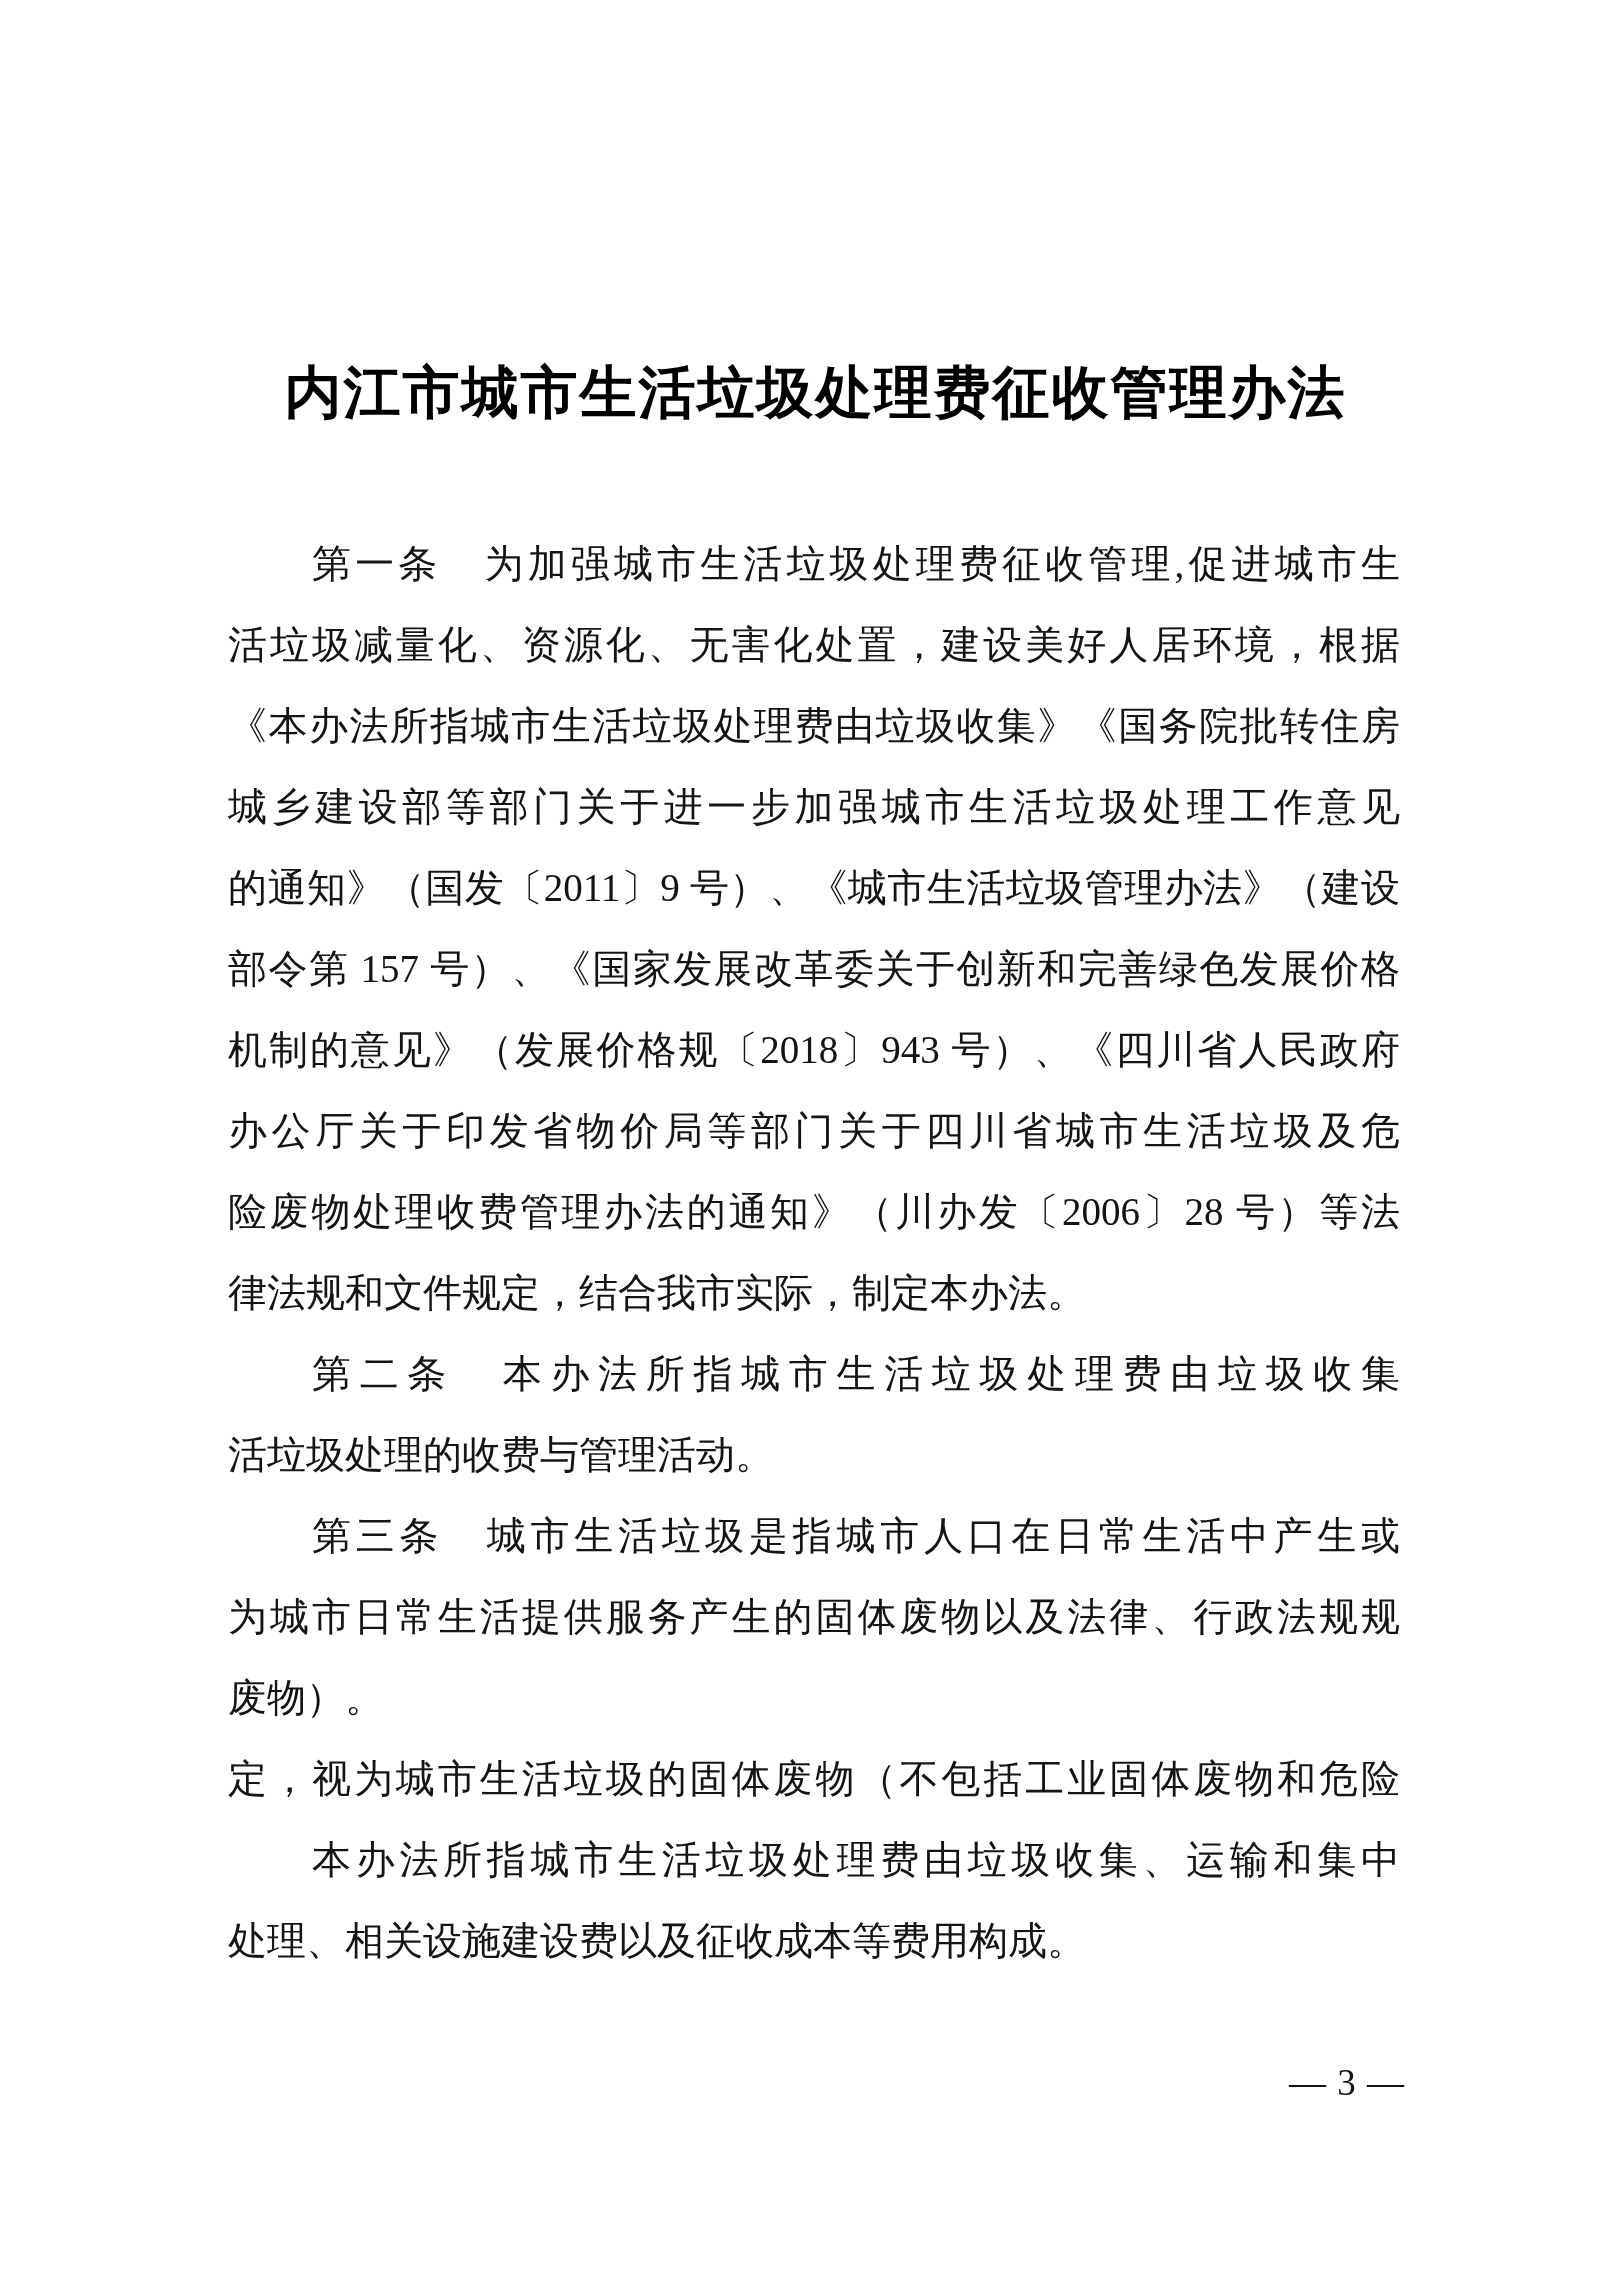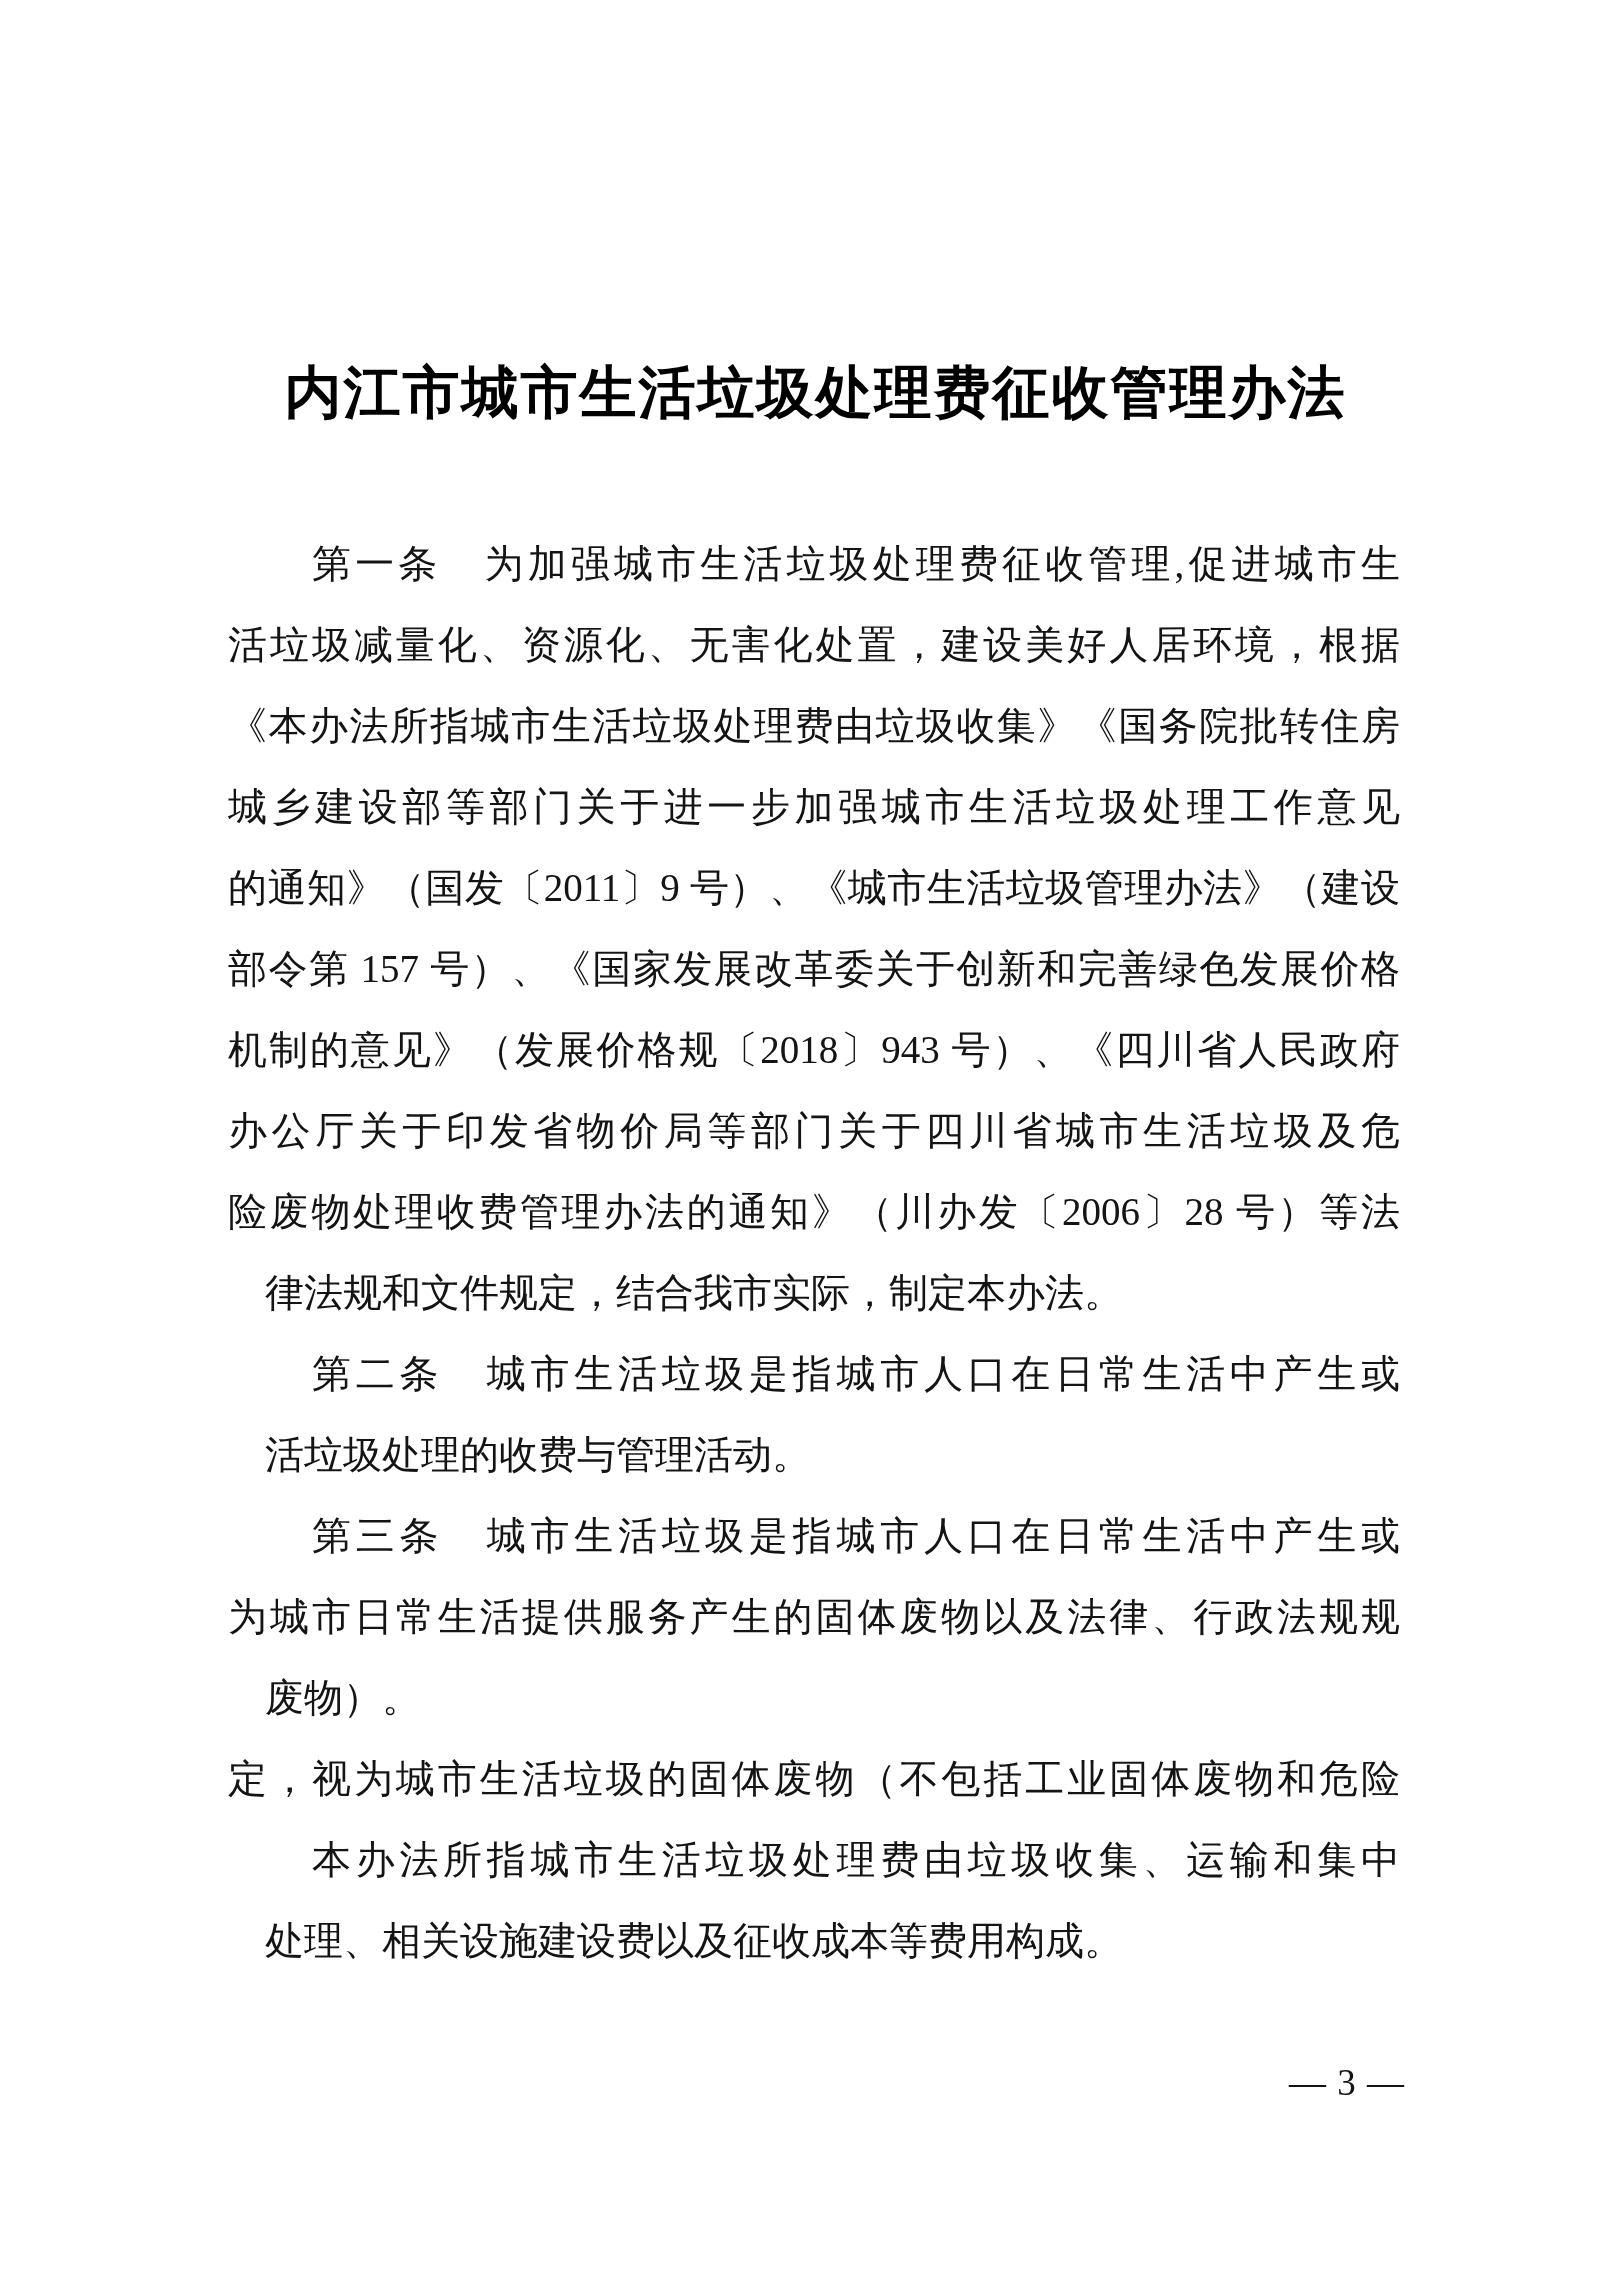--- a/index.html
+++ b/index.html
@@ -44,21 +44,20 @@
     line-height: 81px;
     text-align: justify;
     text-align-last: justify;
     overflow: visible;
   }
   .line.first {
     text-indent: 84px;
   }
   .line.last {
     text-align-last: left;
-    margin-left: 37px;
   }
   .page-number {
     position: absolute;
     top: 2064px;
     left: 233px;
     width: 1172px;
     text-align: right;
     font-size: 37px;
     line-height: 1;
     letter-spacing: 1px;
@@ -75,21 +74,21 @@
       <div class="line first">第一条　为加强城市生活垃圾处理费征收管理,促进城市生</div>
       <div class="line">活垃圾减量化、资源化、无害化处置，建设美好人居环境，根据</div>
       <div class="line">《本办法所指城市生活垃圾处理费由垃圾收集》《国务院批转住房</div>
       <div class="line">城乡建设部等部门关于进一步加强城市生活垃圾处理工作意见</div>
       <div class="line">的通知》（国发〔2011〕9 号）、《城市生活垃圾管理办法》（建设</div>
       <div class="line">部令第 157 号）、《国家发展改革委关于创新和完善绿色发展价格</div>
       <div class="line">机制的意见》（发展价格规〔2018〕943 号）、《四川省人民政府</div>
       <div class="line">办公厅关于印发省物价局等部门关于四川省城市生活垃圾及危</div>
       <div class="line">险废物处理收费管理办法的通知》（川办发〔2006〕28 号）等法</div>
       <div class="line last">律法规和文件规定，结合我市实际，制定本办法。</div>
-      <div class="line first">第二条　城市生活垃圾是指城市人口在日常生活中产生或</div>
+      <div class="line first">第二条　本办法所指城市生活垃圾处理费由垃圾收集</div>
       <div class="line last">活垃圾处理的收费与管理活动。</div>
       <div class="line first">第三条　城市生活垃圾是指城市人口在日常生活中产生或</div>
       <div class="line">为城市日常生活提供服务产生的固体废物以及法律、行政法规规</div>
       <div class="line last">废物）。</div>
       <div class="line">定，视为城市生活垃圾的固体废物（不包括工业固体废物和危险</div>
       <div class="line first">本办法所指城市生活垃圾处理费由垃圾收集、运输和集中</div>
       <div class="line last">处理、相关设施建设费以及征收成本等费用构成。</div>
     </div>
 
   <div class="page-number">— 3 —</div>

